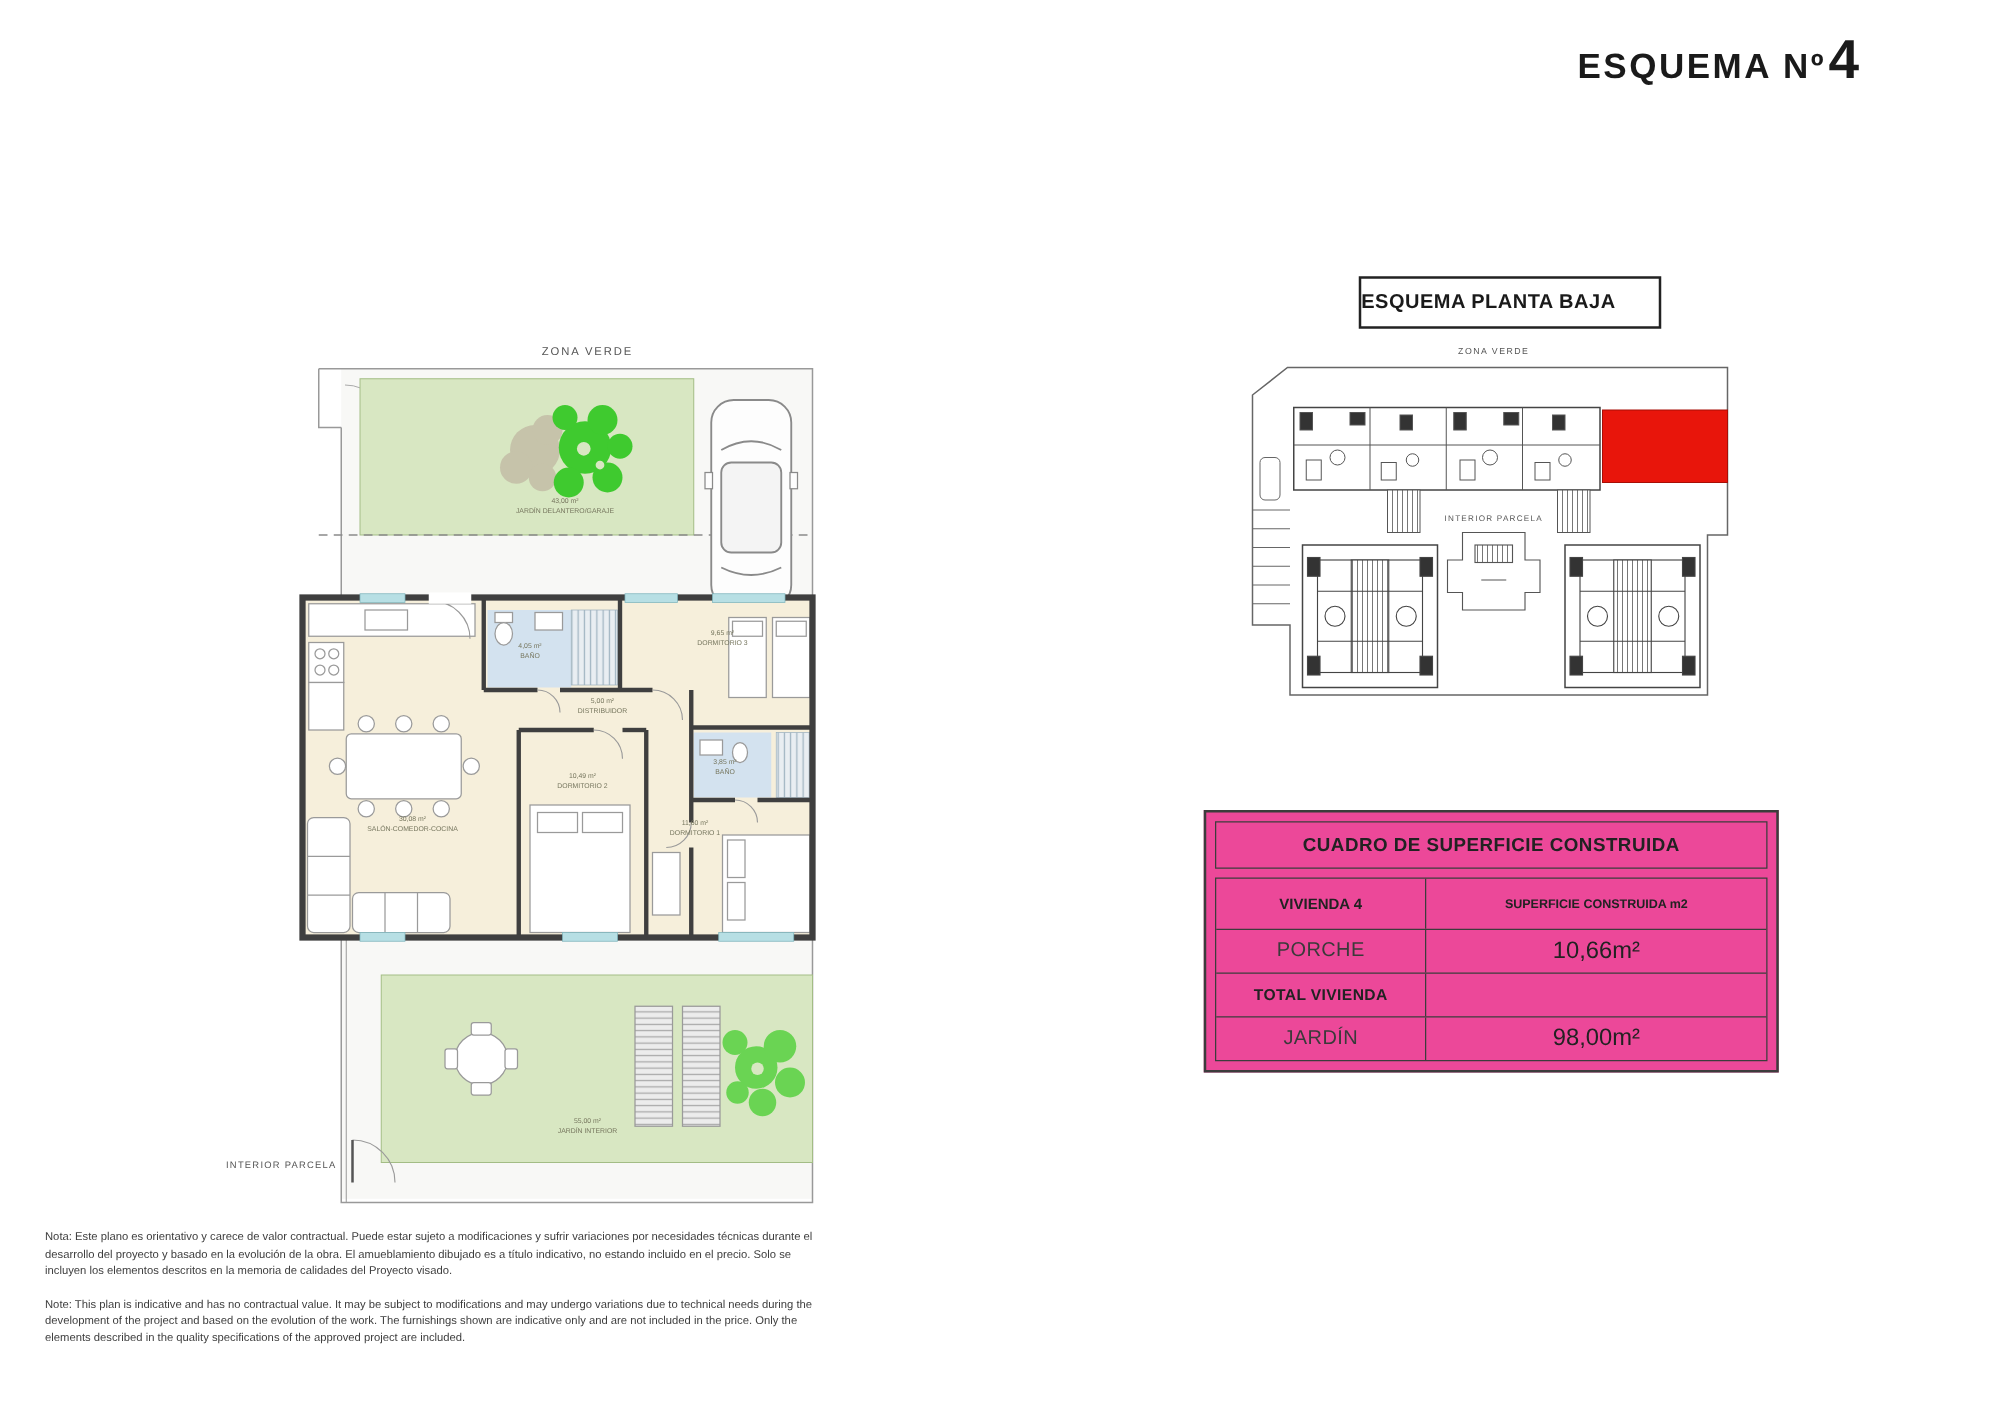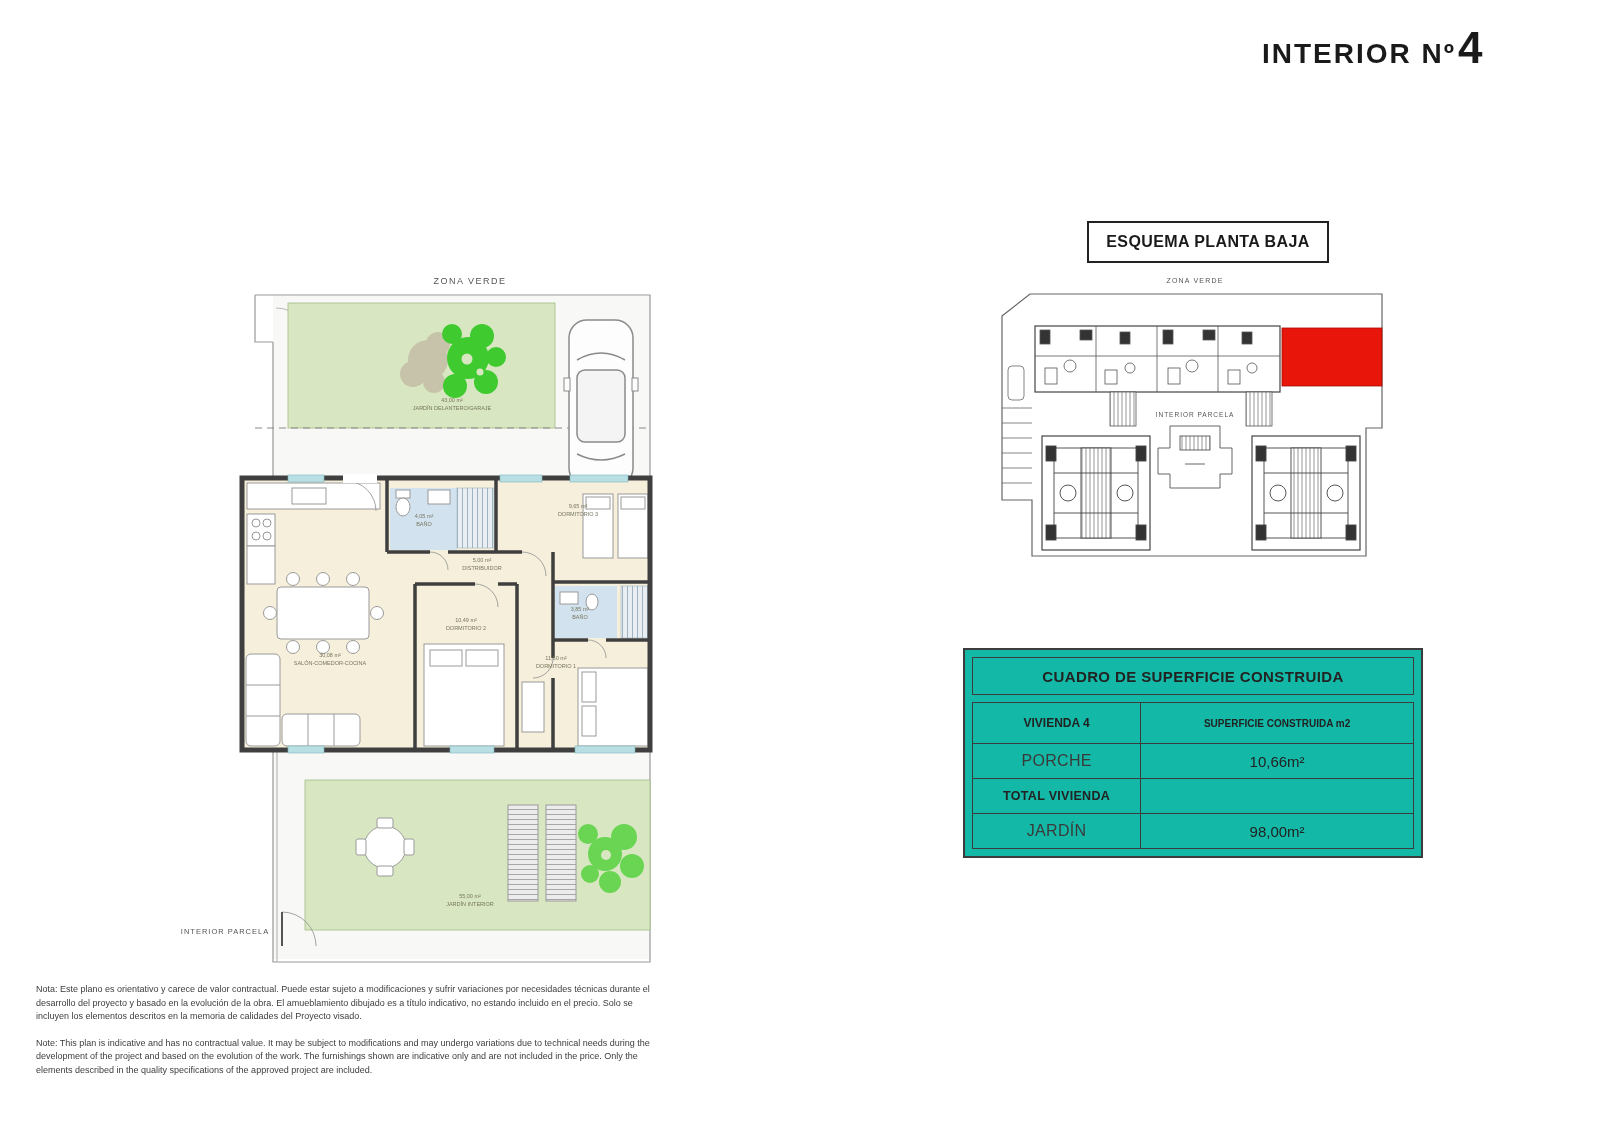--- a/index.html
+++ b/index.html
@@ -7,53 +7,53 @@
         font-family:"Liberation Sans",sans-serif;color:#222;}
   .abs{position:absolute;}
 
   
   .main-title{left:1262px;top:26px;display:flex;align-items:baseline;gap:2px;}
   .main-title .t1{font-size:28px;font-weight:700;letter-spacing:2px;color:#1a1a1a;}
   .main-title .t2{font-size:44px;font-weight:700;color:#1a1a1a;line-height:1;}
 
   
   .esq-box{left:1087px;top:221px;width:238px;height:38px;border:2px solid #222;
-           display:flex;align-items:center;justify-content:center;
+           display:flex;align-items:center;justify-content:flex-start;
            font-size:16px;font-weight:700;letter-spacing:.4px;color:#1a1a1a;background:#fff;}
 
   
-  .tbl{left:963px;top:648px;width:442px;border:2px solid #3c3c3c;background:#14b8a6;padding:7px;}
+  .tbl{left:963px;top:648px;width:442px;border:2px solid #3c3c3c;background:#ec4899;padding:7px;}
   .tbl-title{border:1.5px solid #3c3c3c;height:36px;display:flex;align-items:center;justify-content:center;
              font-size:15px;font-weight:600;letter-spacing:.4px;color:#222;}
   .tbl-grid{border:1.5px solid #3c3c3c;margin-top:7px;}
   .tbl-row{display:flex;border-top:1.5px solid #3c3c3c;}
   .tbl-row:first-child{border-top:none;}
   .cell-l{width:38%;border-right:1.5px solid #3c3c3c;display:flex;align-items:center;justify-content:center;}
   .cell-r{flex:1;display:flex;align-items:center;justify-content:center;}
   .row-head{height:40px;}
   .row-data{height:34px;}
   .vivienda4{font-size:12px;font-weight:700;color:#222;}
   .supcons{font-size:10px;font-weight:700;color:#222;}
   .lbl{font-size:16px;color:#3a3a3a;letter-spacing:.3px;}
   .lbl-b{font-size:12.5px;font-weight:700;color:#222;letter-spacing:.3px;}
-  .val{font-size:15px;color:#222;}
+  .val{font-size:19px;color:#222;}
 
   
   .notes{left:36px;top:983px;width:618px;font-size:9px;line-height:1.5;color:#3d3d3d;}
   .notes p{margin:0 0 13px 0;}
 
   svg text{font-family:"Liberation Sans",sans-serif;}
 </style>
 </head>
 <body>
 
 <div class="page">
 
   <div class="abs main-title">
-    <span class="t1">INTERIOR Nº</span>
+    <span class="t1">ESQUEMA Nº</span>
     <span class="t2">4</span>
   </div>
 
   <svg class="abs" style="left:30px;top:262px;" width="660" height="710" viewBox="0 0 660 710">
     <defs>
       <pattern id="vstr" width="5" height="8" patternUnits="userSpaceOnUse">
         <rect width="5" height="8" fill="#e9eef2"></rect>
         <line x1="2.5" y1="0" x2="2.5" y2="8" stroke="#9fb3c0" stroke-width="1"></line>
       </pattern>
       <pattern id="hstr" width="8" height="5" patternUnits="userSpaceOnUse">

